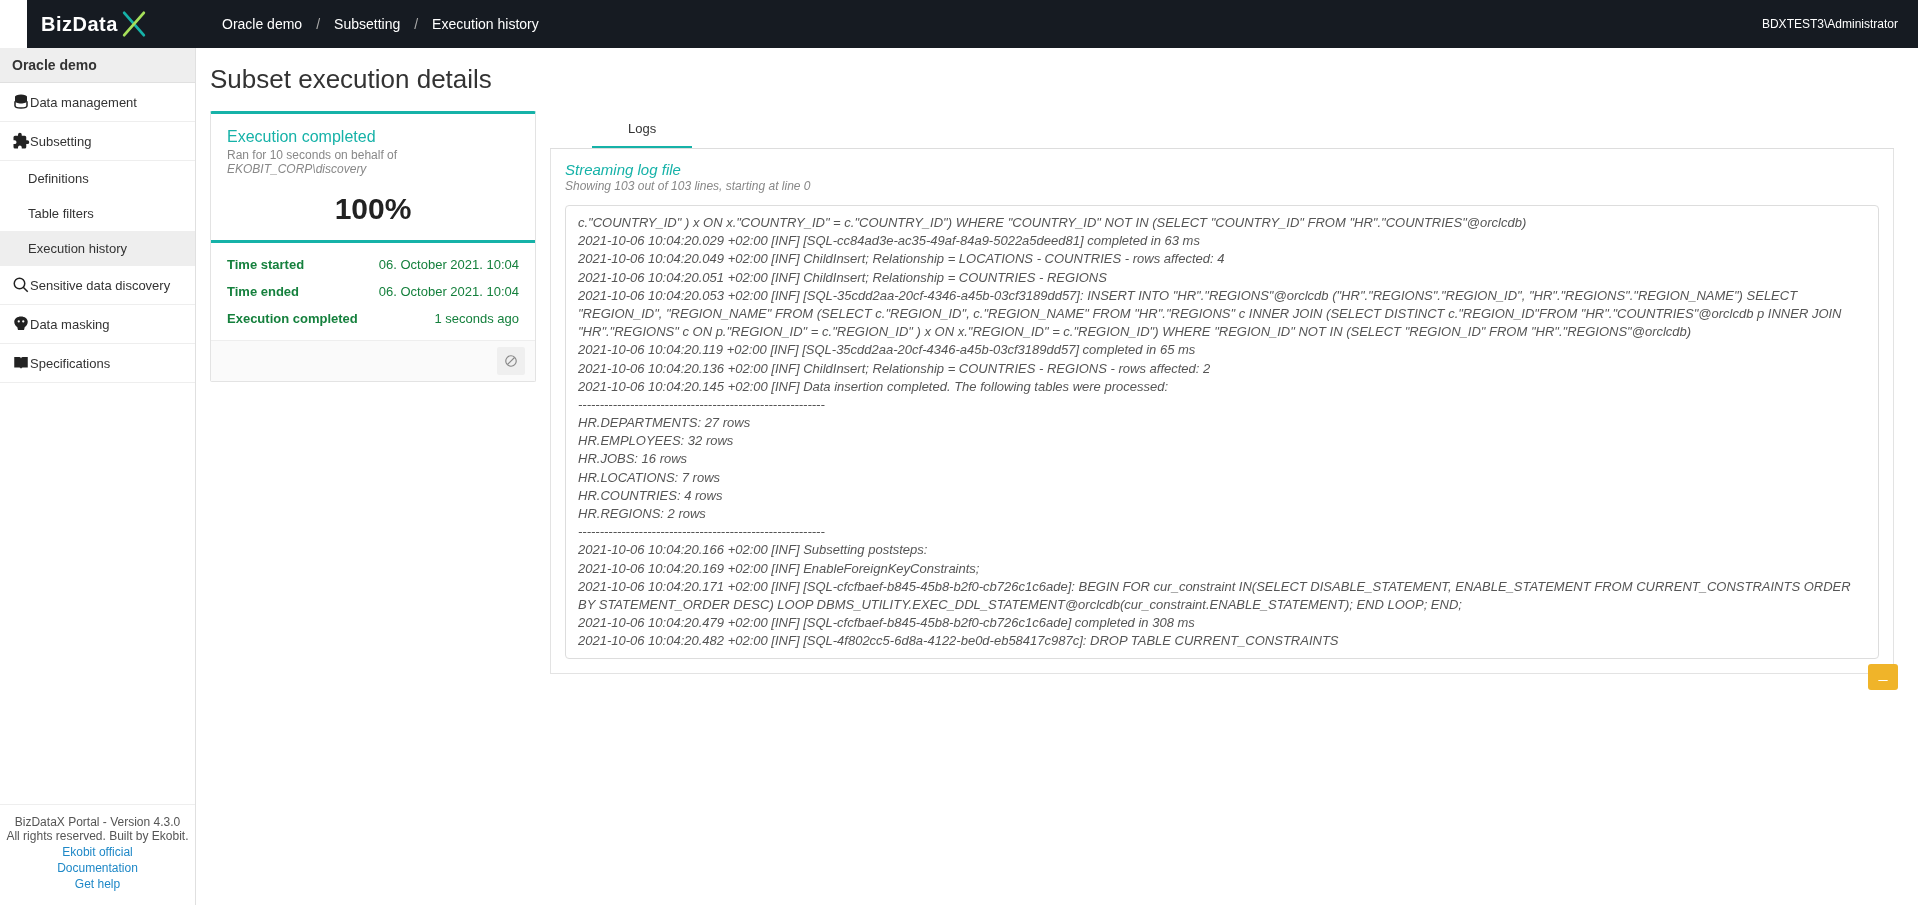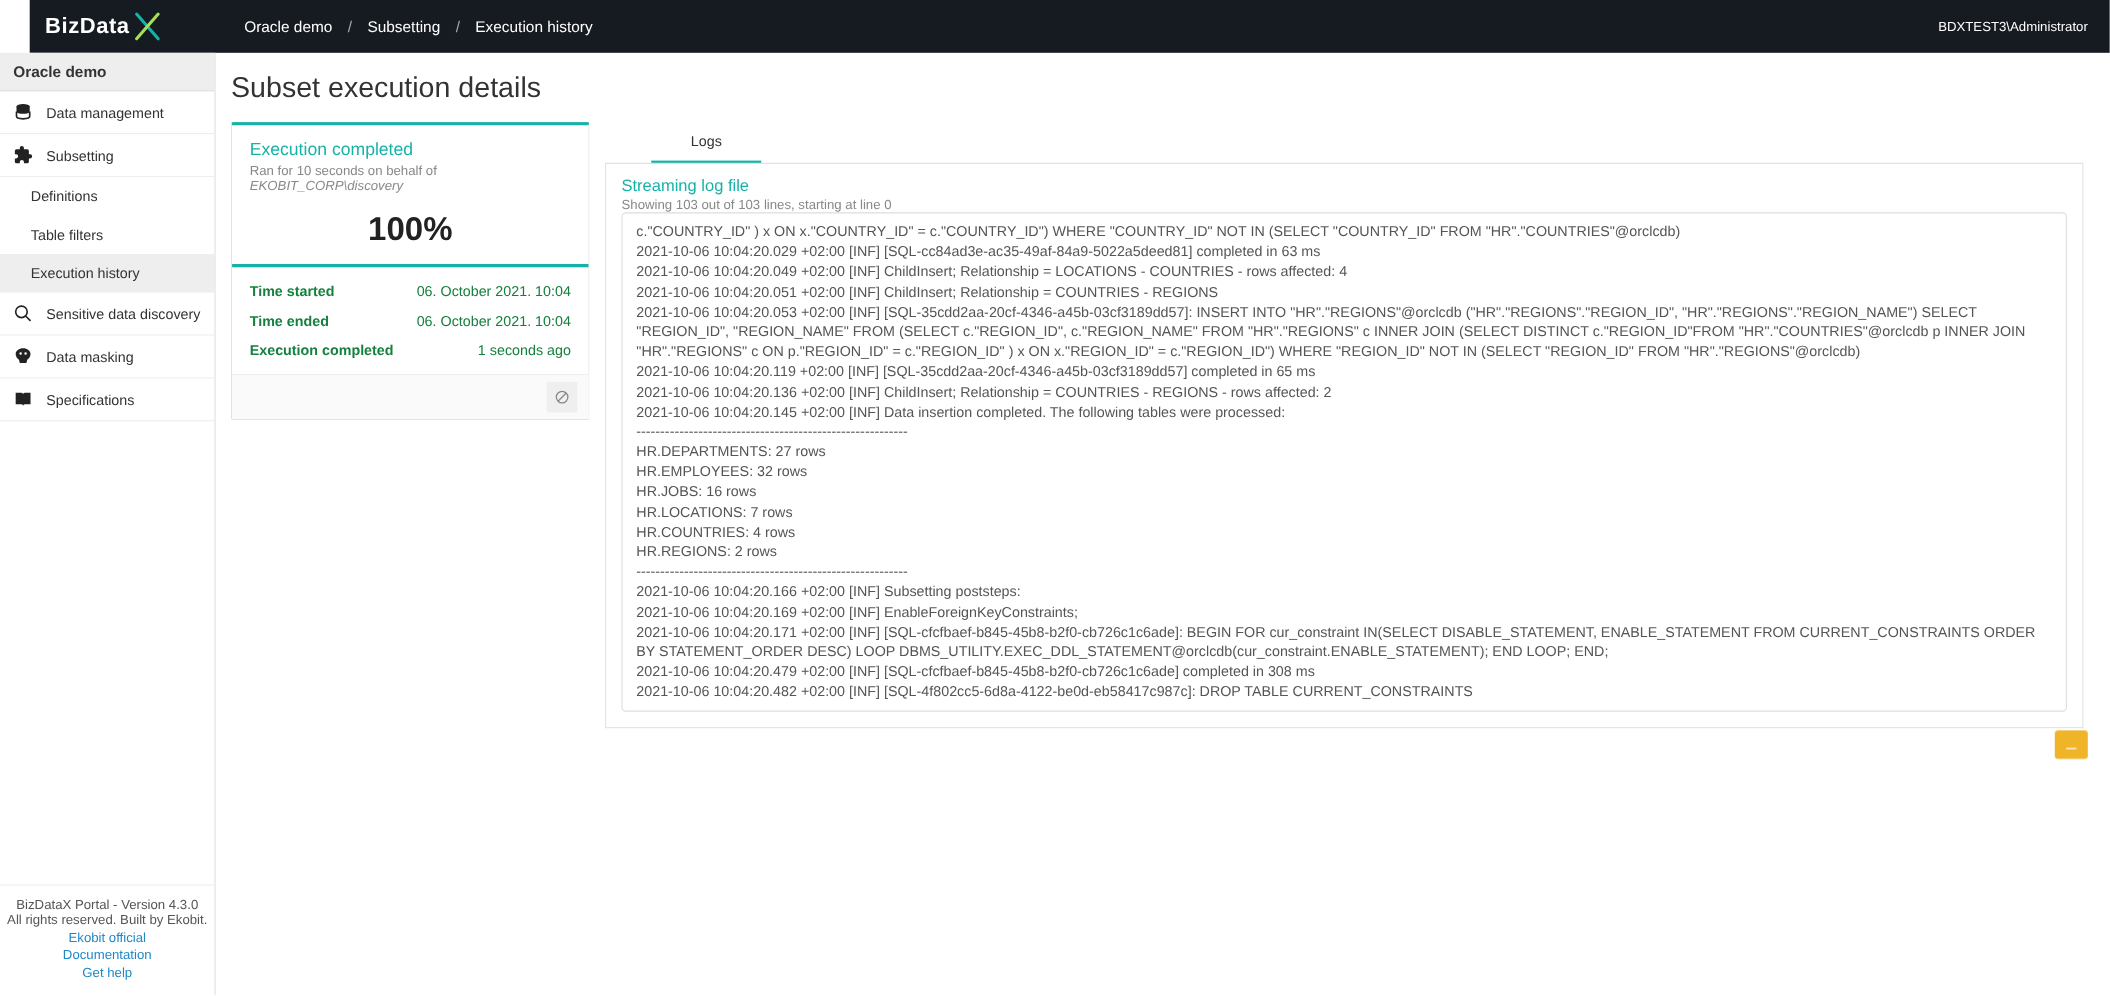--- a/index.html
+++ b/index.html
@@ -14,21 +14,21 @@
   .breadcrumbs { display: flex; align-items: center; gap: 14px; font-size: 14px; }
   .breadcrumbs a { color: #fff; text-decoration: none; }
   .breadcrumbs .sep { color: #aaa; }
   .user { margin-left: auto; font-size: 12px; }
 
   
   .body { flex: 1; display: flex; min-height: 0; }
   .sidebar { width: 196px; border-right: 1px solid #e0e0e0; display: flex; flex-direction: column; }
   .sidebar-header { background: #eee; font-weight: 600; padding: 9px 12px; font-size: 14px; border-bottom: 1px solid #e0e0e0; }
   .nav { flex: 1; }
-  .nav-item { display: flex; align-items: center; gap: 12px; padding: 10px 12px; cursor: pointer; border-bottom: 1px solid #eee; font-size: 13px; }
+  .nav-item { display: flex; align-items: center; padding: 10px 12px; cursor: pointer; border-bottom: 1px solid #eee; font-size: 13px; }
   .nav-item.sub { padding-left: 28px; border-bottom: none; }
   .nav-item.active { background: #eee; }
   .nav-icon { width: 18px; height: 18px; color: #222; flex-shrink: 0; }
   .sidebar-footer { text-align: center; padding: 10px 6px 14px; font-size: 12px; color: #555; border-top: 1px solid #eee; }
   .sidebar-footer a { color: #1e88c7; text-decoration: none; display: block; margin-top: 2px; }
 
   
   .main { flex: 1; padding: 16px 24px 24px 14px; overflow: auto; }
   .page-title { font-size: 26px; font-weight: 400; color: #333; margin-bottom: 16px; }
   .columns { display: flex; gap: 14px; align-items: flex-start; }
@@ -46,23 +46,23 @@
   .meta-row .k { font-weight: 600; }
   .card-footer { background: #fafafa; border-top: 1px solid #eee; padding: 6px 10px; display: flex; justify-content: flex-end; }
   .btn-round { width: 28px; height: 28px; border-radius: 2px; background: #efefef; display: flex; align-items: center; justify-content: center; cursor: not-allowed; }
   .btn-round svg { width: 14px; height: 14px; color: #888; }
 
   
   .right { flex: 1; display: flex; flex-direction: column; }
   .tabbar { display: flex; border-bottom: 1px solid #ddd; }
   .tab { padding: 10px 36px; font-size: 13px; color: #555; border-bottom: 2px solid transparent; cursor: pointer; }
   .tab.active { border-bottom-color: #16b2a8; color: #333; }
-  .log-panel { border: 1px solid #e3e3e3; border-top: none; padding: 12px 14px 14px; }
+  .log-panel { border: 1px solid #e3e3e3; border-top: none; padding: 12px 14px 14px; font-style: italic; }
   .log-title { color: #16b2a8; font-size: 15px; font-weight: 500; }
-  .log-sub { color: #888; font-size: 12px; margin-top: 1px; margin-bottom: 0; }
+  .log-sub { color: #888; font-size: 12px; margin-top: 1px; margin-bottom: 12px; }
   .logbox { border: 1px solid #ddd; border-radius: 4px; padding: 8px 12px; font-size: 13px; line-height: 1.4; color: #555; max-height: 454px; overflow: auto; white-space: pre-wrap; word-break: break-word; }
   .logbox div { margin: 0; }
   .download-btn { position: fixed; right: 20px; top: 664px; width: 30px; height: 26px; background: #f0b429; border-radius: 3px; display: flex; align-items: center; justify-content: center; color: #fff; cursor: pointer; }
   .download-btn svg { width: 14px; height: 14px; fill: #fff; }
 </style>
 </head>
 <body>
 
 <div class="app">
 

